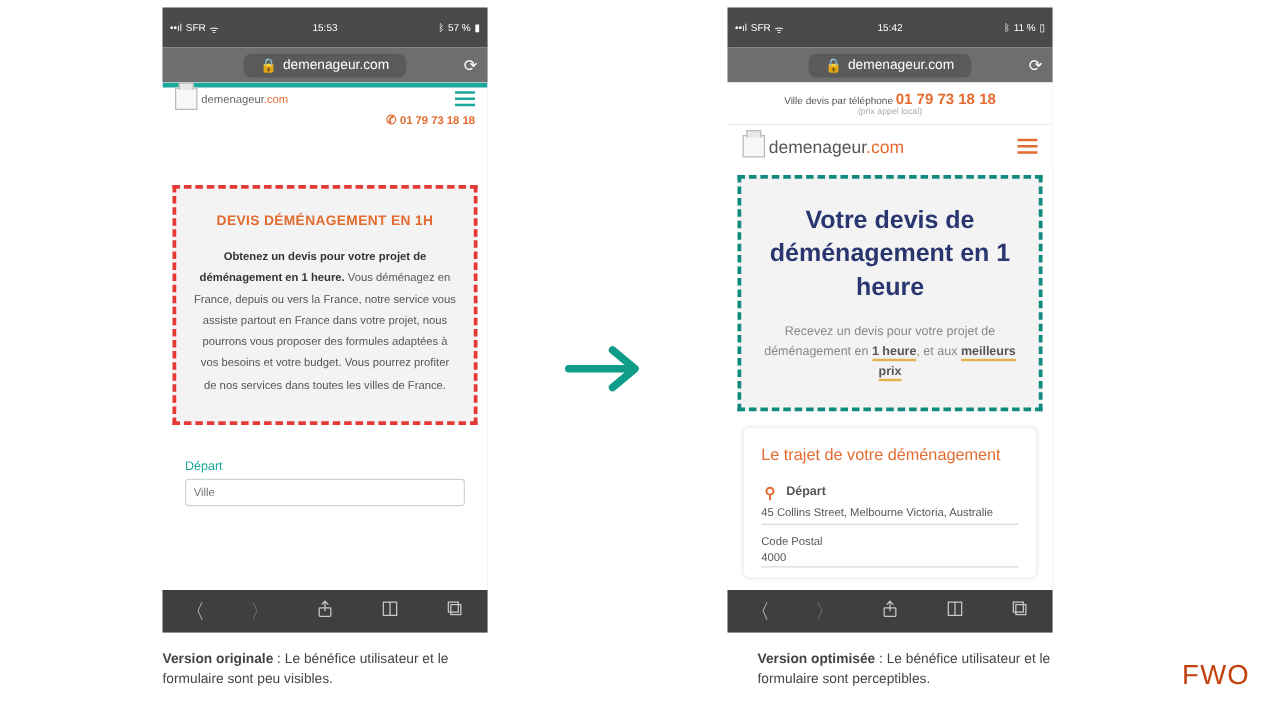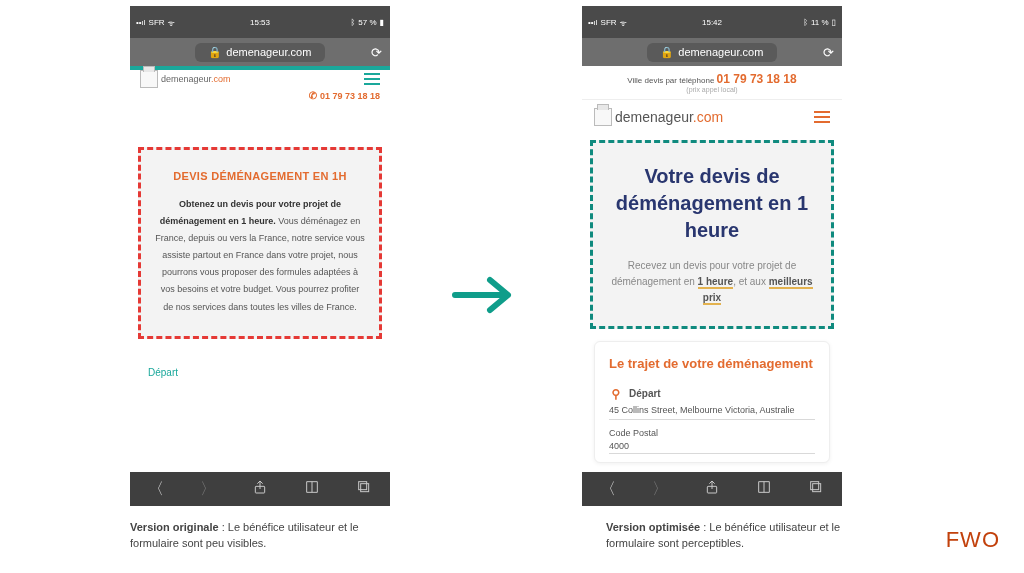--- a/index.html
+++ b/index.html
@@ -217,21 +217,21 @@
     margin:8px 12px;
     background:#fff;
     border:1px solid #eee;
     border-radius:6px;
     padding:14px 14px 8px 14px;
     box-shadow:0 1px 4px rgba(0,0,0,0.06);
   }
   .card h3 {
     color:#e36b2f;
     font-size:13px;
-    font-weight:700;
+    font-weight:400;
     line-height:1.3;
     margin-bottom:14px;
   }
   .card .row-dep {
     display:flex;align-items:center;gap:6px;
     font-size:10px;color:#555;font-weight:600;
     margin-bottom:4px;
   }
   .pin {
     width:14px;height:14px;
@@ -317,20 +317,21 @@
     </div>
     <div class="phone-num">01 79 73 18 18</div>
 
     <div class="hero-left">
       <h2>DEVIS DÉMÉNAGEMENT EN 1H</h2>
       <p><b>Obtenez un devis pour votre projet de déménagement en 1 heure.</b><span> Vous déménagez en France, depuis ou vers la France, notre service vous assiste partout en France dans votre projet, nous pourrons vous proposer des formules adaptées à vos besoins et votre budget. Vous pourrez profiter de nos services dans toutes les villes de France.</span></p>
     </div>
 
     <div class="depart-block">
       <div class="depart-label">Départ</div>
+      <input class="depart-input" placeholder="Ville" style="">
     </div>
   </div>
   <div class="safari-bar">
     <span>〈</span>
     <span style="opacity:.4">〉</span>
     <span><svg width="16" height="16" viewBox="0 0 24 24" fill="none" stroke="currentColor" stroke-width="1.5">
           <path d="M12 3v12M8 7l4-4 4 4"></path>
           <rect x="5" y="11" width="14" height="10" rx="1"></rect>
         </svg></span>
     <span><svg width="16" height="16" viewBox="0 0 24 24" fill="none" stroke="currentColor" stroke-width="1.5">

